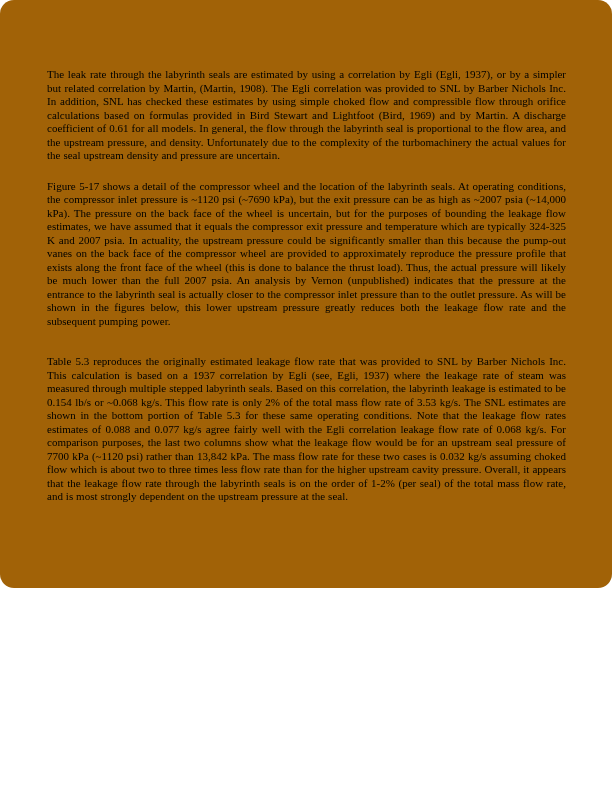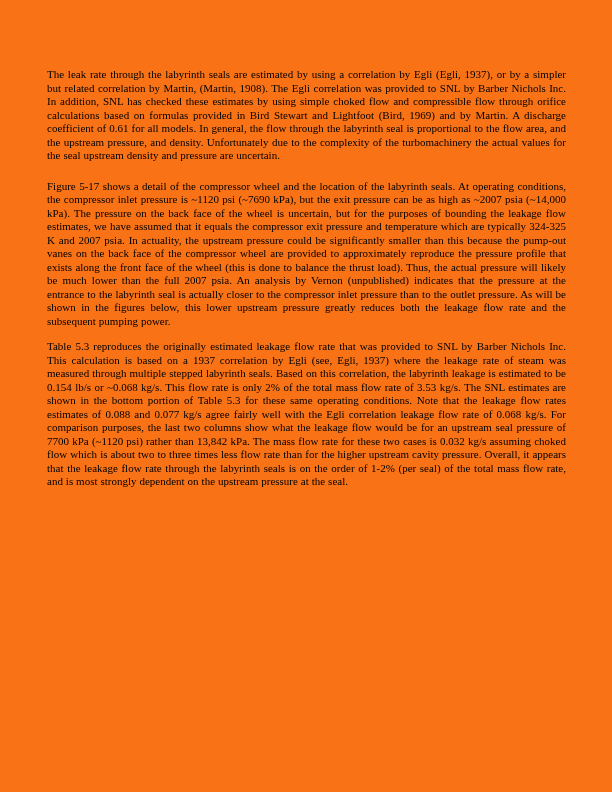--- a/index.html
+++ b/index.html
@@ -3,44 +3,45 @@
 <meta charset="utf-8">
 <style>
   html, body {
     margin: 0;
     padding: 0;
     background: #ffffff;
   }
   .page {
     position: relative;
     width: 612px;
-    height: 792px;
-    background: #f97316;
+    height: 588px;
+    background: #a16207;
     overflow: hidden;
     font-family: "Liberation Serif", "DejaVu Serif", serif;
     color: #000000;
+    border-radius: 14px;
   }
   .content {
     position: absolute;
     top: 68px;
     left: 47px;
     right: 46px;
   }
   .content p {
     margin: 0;
     font-size: 11px;
     line-height: 13.5px;
     text-align: justify;
     word-spacing: 0.2px;
   }
   .content p + p {
     margin-top: 17px;
   }
   .content p.extra-gap {
-    margin-top: 12px;
+    margin-top: 27px;
   }
   .page-number {
     position: absolute;
     bottom: 38px;
     left: 0;
     right: 0;
     text-align: center;
     font-size: 11px;
     line-height: 13.5px;
   }

